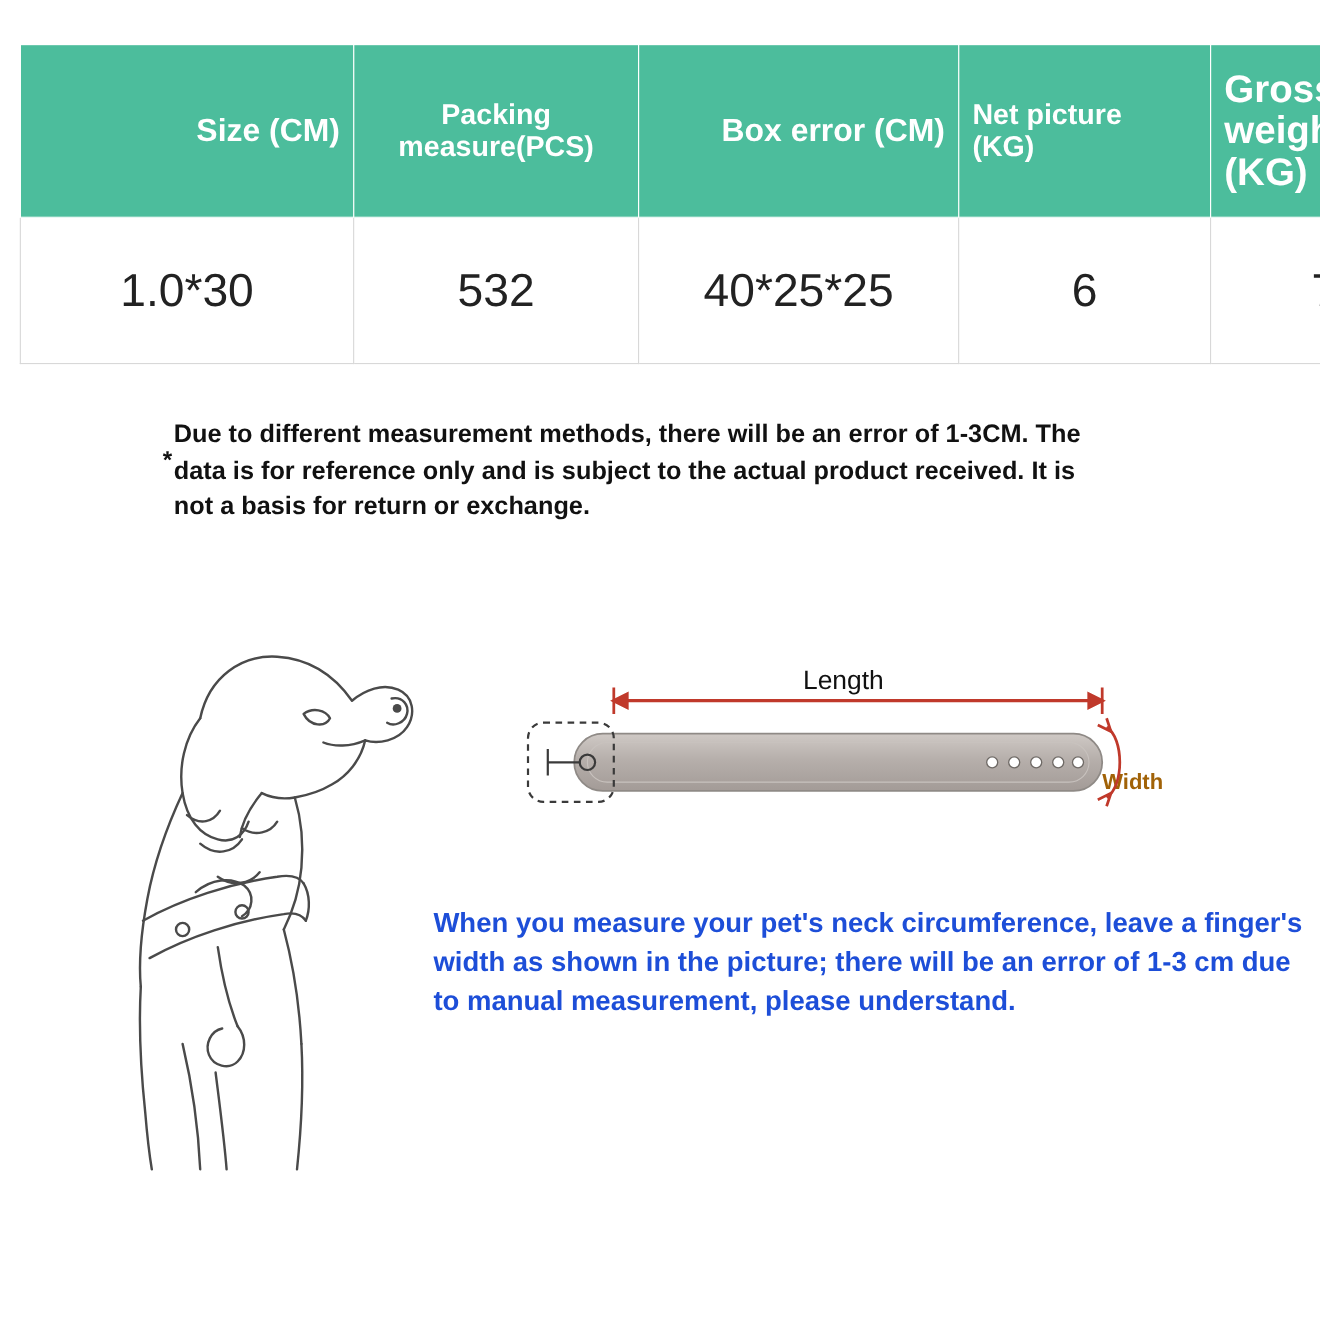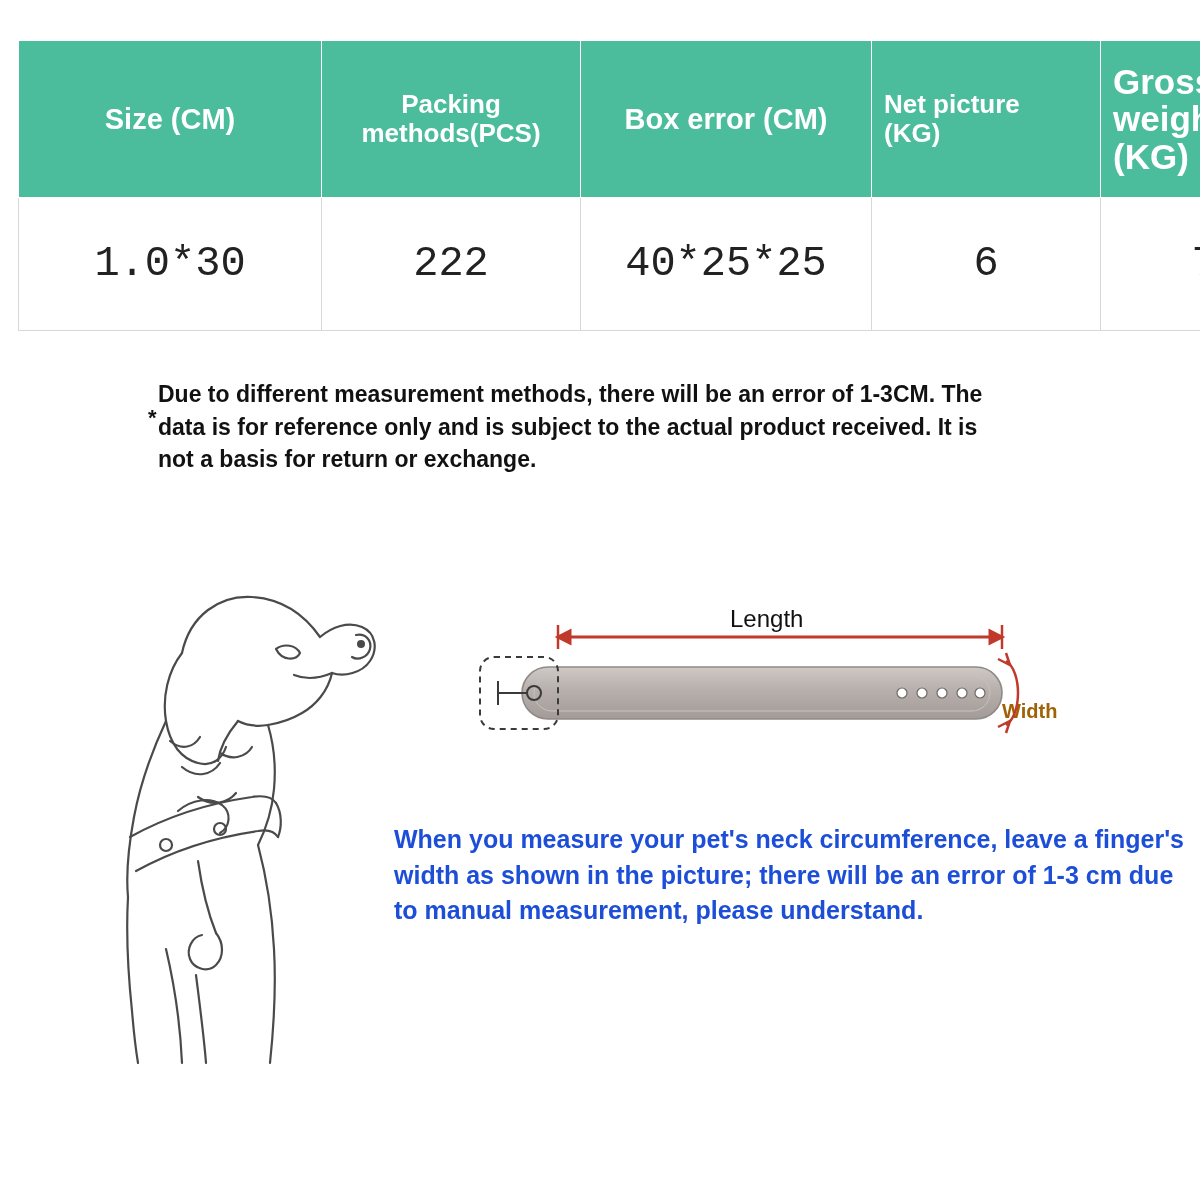--- a/index.html
+++ b/index.html
@@ -28,35 +28,35 @@
   .spec-table th {
     background: #4cbd9c;
     color: #ffffff;
     border: 1px solid #ffffff;
     height: 148px;
     vertical-align: middle;
     font-size: 27px;
     font-weight: bold;
     padding: 4px 12px;
     line-height: 1.12;
-    text-align: center;
+    text-align: right;
   }
   .spec-table th.th-size { font-size: 29px; }
   .spec-table th.th-pack { text-align: center; font-size: 26px; }
   .spec-table th.th-box  { font-size: 29px; }
   .spec-table th.th-net  { text-align: left; font-size: 26px; }
   .spec-table th.th-gross{ text-align: left; font-size: 35px; line-height: 1.06; }
 
   .spec-table td {
     background: #ffffff;
     border: 1px solid #d8d8d8;
     height: 130px;
     vertical-align: middle;
     text-align: center;
-    font-family: Liberation Mono, monospace;
+    font-family: Liberation Sans, sans-serif;
     font-size: 42px;
     color: #222222;
   }
 
   
   .disclaimer {
     position: absolute;
     left: 158px;
     top: 378px;
     width: 860px;
@@ -119,38 +119,38 @@
 </style>
 </head>
 <body>
 
 <table class="spec-table">
   <thead>
     <tr>
       <th class="th-size" style="width:278px">Size (CM)</th>
       <th class="th-pack" style="width:234px">
         <span>Packing</span><br>
-        <span>methods(PCS)</span>
+        <span>measure(PCS)</span>
       </th>
       <th class="th-box" style="width:266px">Box error (CM)</th>
       <th class="th-net" style="width:204px">
         <span>Net picture</span><br>
         <span>(KG)</span>
       </th>
       <th class="th-gross" style="width:182px">
         <span>Gross</span><br>
         <span>weight</span><br>
         <span>(KG)</span>
       </th>
     </tr>
   </thead>
   <tbody>
     <tr>
       <td>1.0*30</td>
-      <td>222</td>
+      <td>532</td>
       <td>40*25*25</td>
       <td>6</td>
       <td>7</td>
     </tr>
   </tbody>
 </table>
 
 <div class="disclaimer">
   <span class="star">*</span>
   <span>Due to different measurement methods, there will be an error of 1-3CM. The data is for reference only and is subject to the actual product received. It is not a basis for return or exchange.</span>

